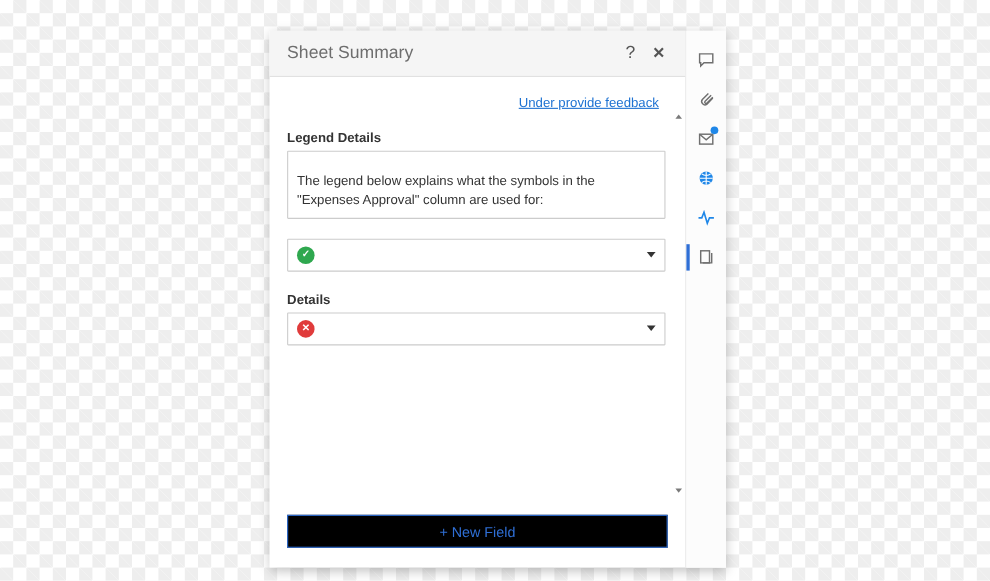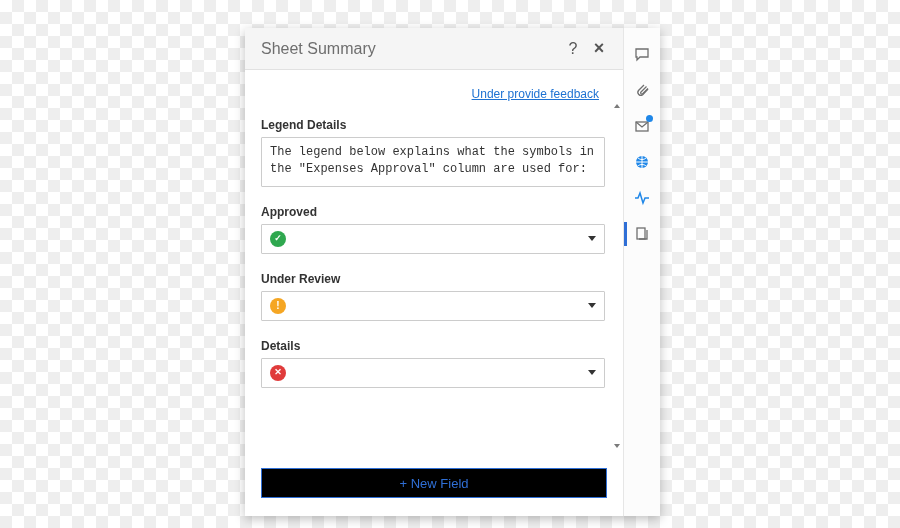--- a/index.html
+++ b/index.html
@@ -126,23 +126,22 @@
     min-height: 30px;
     display: flex;
     align-items: center;
     padding: 6px 8px;
     font-size: 12px;
     color: #333;
   }
   .field-box.textarea {
     align-items: flex-start;
     line-height: 1.4;
-    padding: 6px 8px 8px 8px;
+    padding: 18px 8px 8px 8px;
     min-height: 48px;
-    font-family: Liberation Mono, monospace;
   }
   .select-box { justify-content: space-between; cursor: pointer; }
   .select-caret {
     width: 0; height: 0;
     border-left: 4px solid transparent;
     border-right: 4px solid transparent;
     border-top: 5px solid #333;
     margin-left: auto;
   }
 
@@ -239,34 +238,26 @@
         <div class="feedback-row">
           <span class="feedback-link">Under provide feedback</span>
         </div>
 
         <div class="field">
           <div class="field-label">Legend Details</div>
           <div class="field-box textarea">The legend below explains what the symbols in the "Expenses Approval" column are used for:</div>
         </div>
 
         <div class="field">
-          <div class="field-label">Approved</div>
           <div class="field-box select-box">
             <span class="status-icon status-approved"></span>
             <span class="select-caret"></span>
           </div>
         </div>
 
-        <div class="field">
-          <div class="field-label">Under Review</div>
-          <div class="field-box select-box">
-            <span class="status-icon status-review"></span>
-            <span class="select-caret"></span>
-          </div>
-        </div>
 
         <div class="field">
           <div class="field-label">Details</div>
           <div class="field-box select-box">
             <span class="status-icon status-rejected"></span>
             <span class="select-caret"></span>
           </div>
         </div>
 
       </div>

